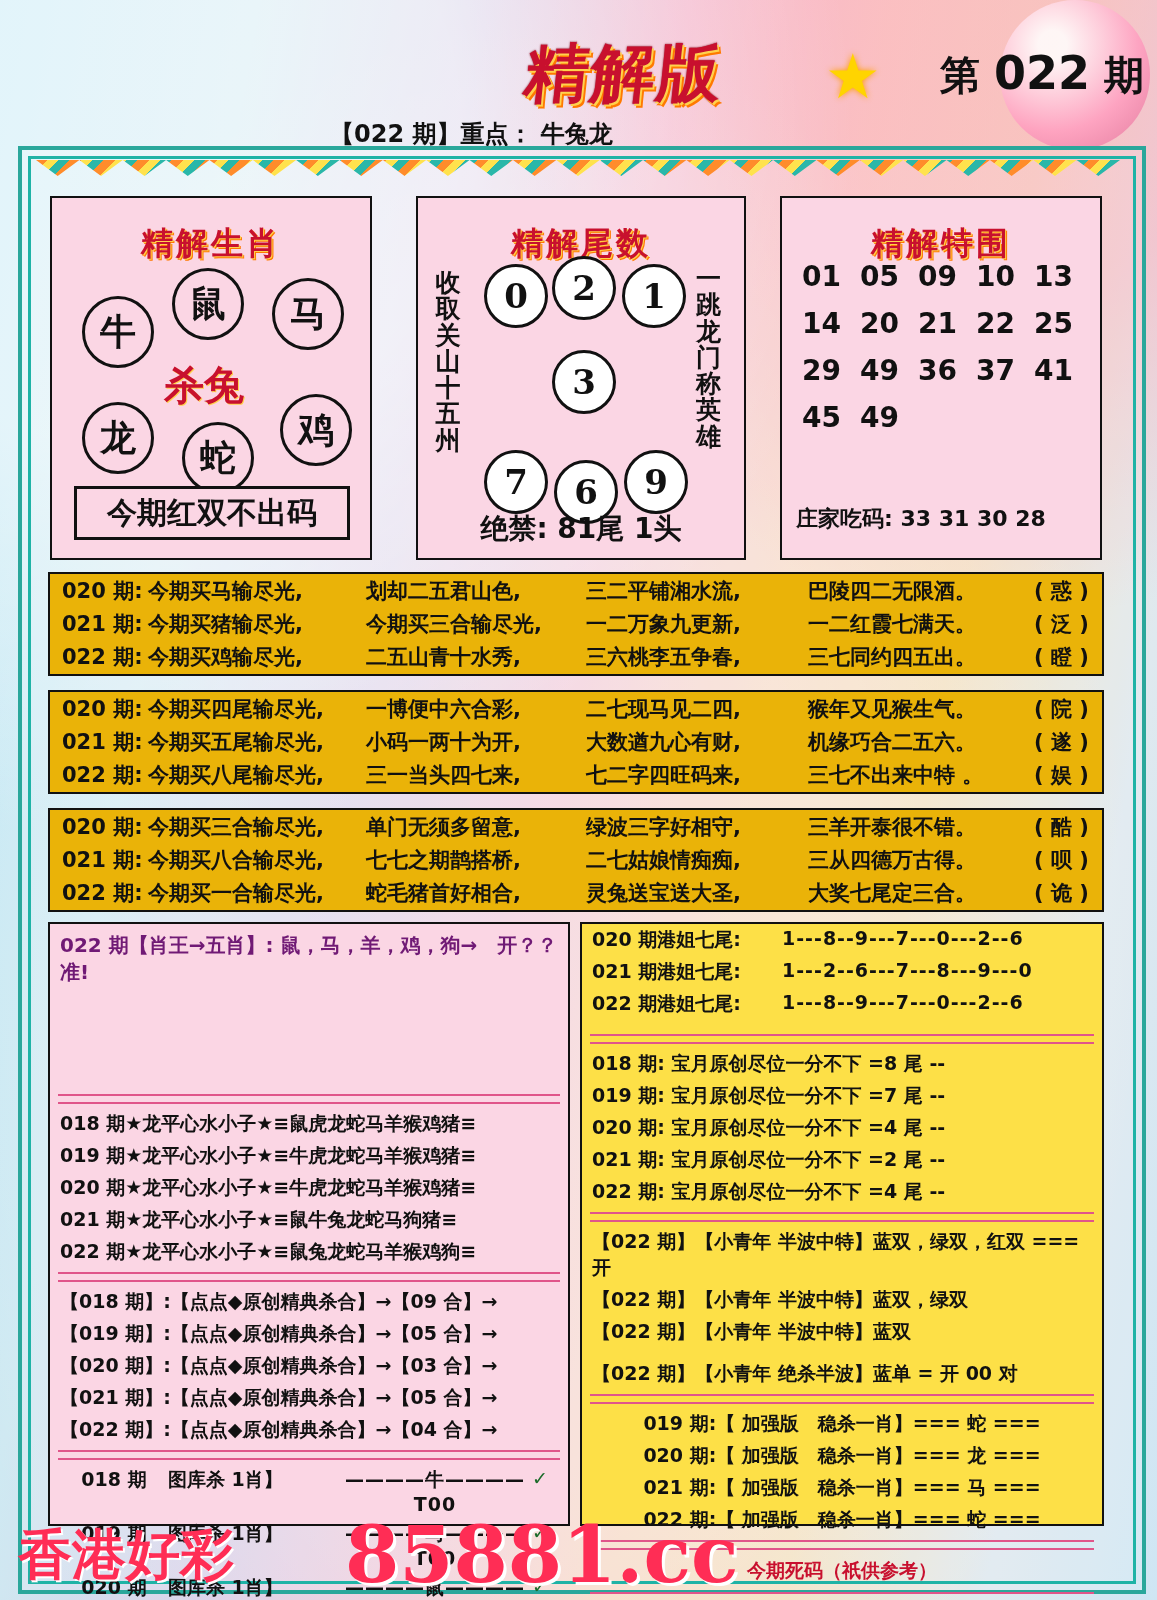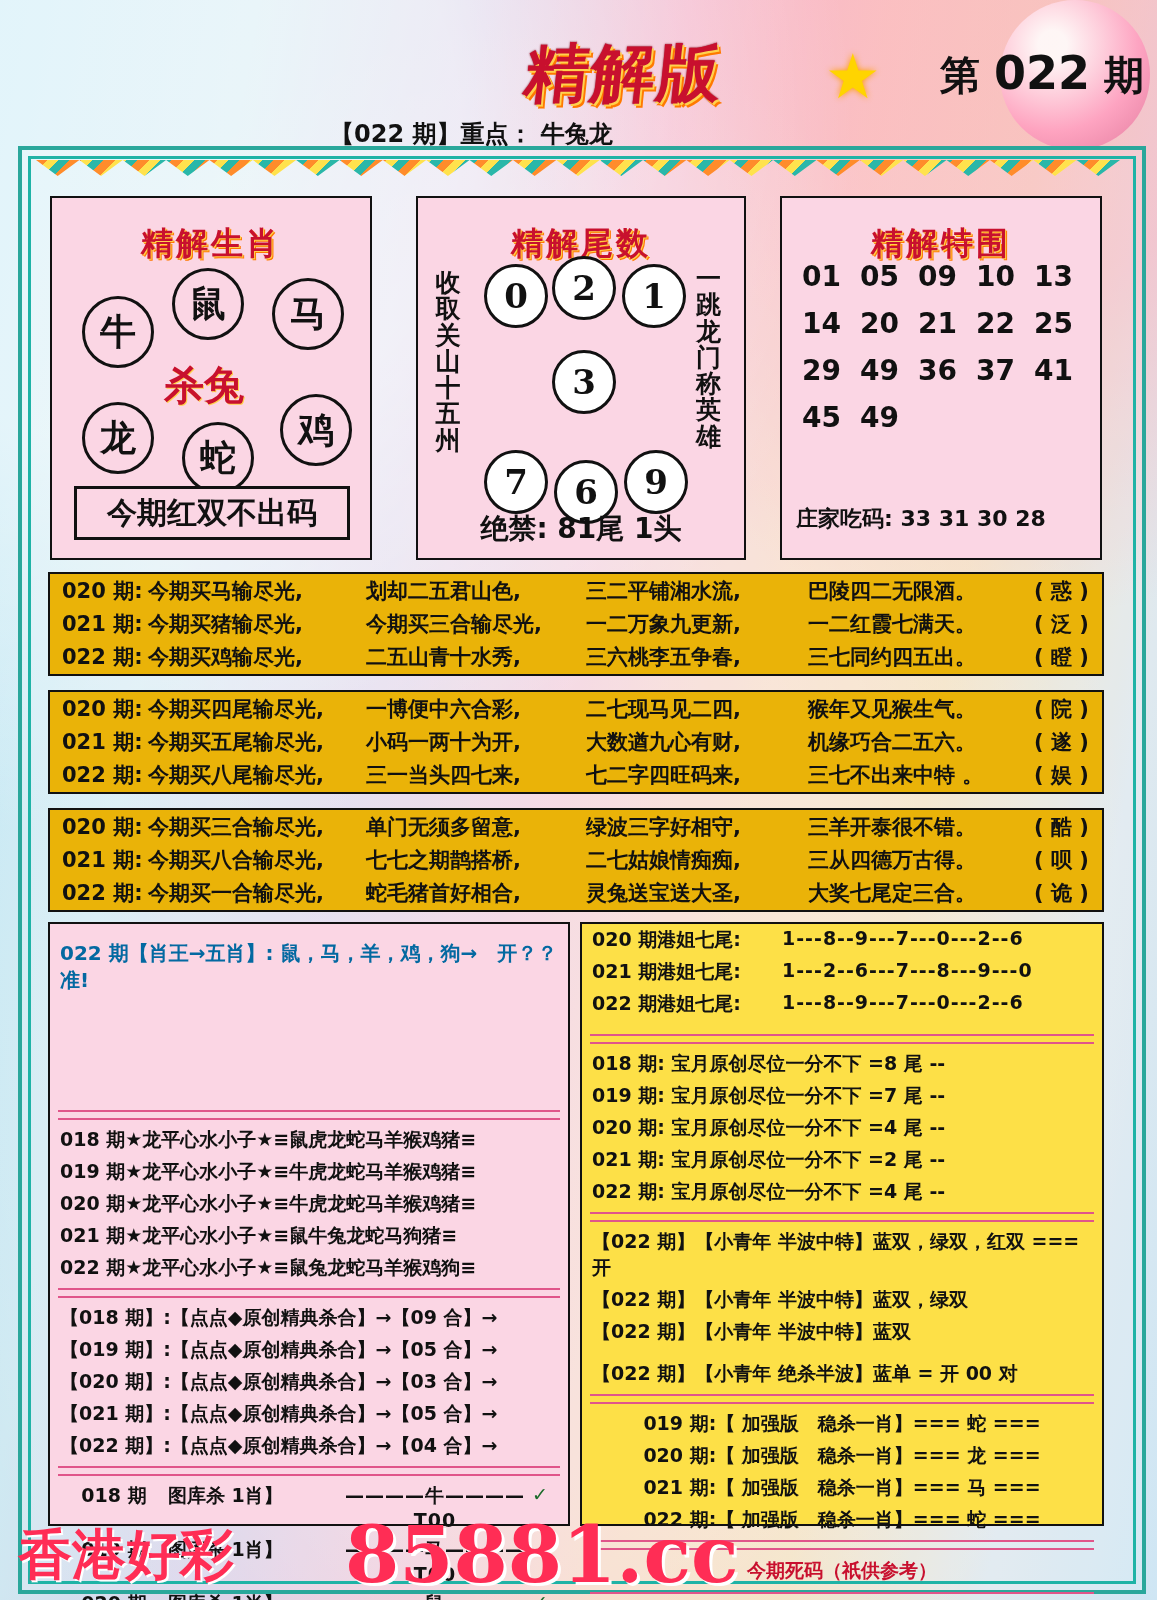--- a/index.html
+++ b/index.html
@@ -80,21 +80,21 @@
   .vrow{display:flex;align-items:center;height:33px;font-size:21px;color:#111;padding-left:12px;}
   .vrow .per{width:86px;font-weight:bold;}
   .vrow .seg{font-weight:bold;}
   .vrow .s1{width:218px;} .vrow .s2{width:220px;} .vrow .s3{width:222px;} .vrow .s4{width:226px;}
   .vrow .tail{font-weight:bold;}
 
   
   .lcol{position:absolute;left:48px;top:922px;width:518px;height:600px;border:2px solid #111;background:#fbd6e4;}
   .rcol{position:absolute;left:580px;top:922px;width:520px;height:600px;border:2px solid #111;background:#fde047;}
   .dbl-hr{height:6px;margin:4px 8px;border-top:2px solid #e0558a;border-bottom:2px solid #e0558a;}
-  .kingrow{font-size:20px;font-weight:bold;padding:16px 10px;color:#0369a1;}
+  .kingrow{font-size:20px;font-weight:bold;padding:8px 10px;color:#701a75;}
   .lp-row{font-size:19px;font-weight:bold;padding:3px 10px;color:#111;}
   .dd-row{font-size:19px;font-weight:bold;padding:3px 10px;color:#111;}
   .tk-row{display:flex;font-size:19px;font-weight:bold;padding:3px 10px;color:#111;}
   .tk-row .c1{width:108px;text-align:center;}
   .tk-row .c2{width:170px;}
   .tk-row .c3{flex:1;text-align:center;letter-spacing:1px;}
   .tk-row .c4{width:26px;color:#1b6b2a;}
 
   .r-row{font-size:19px;font-weight:bold;padding:3px 10px;color:#111;display:flex;}
   .r-row .lbl{width:190px;}

